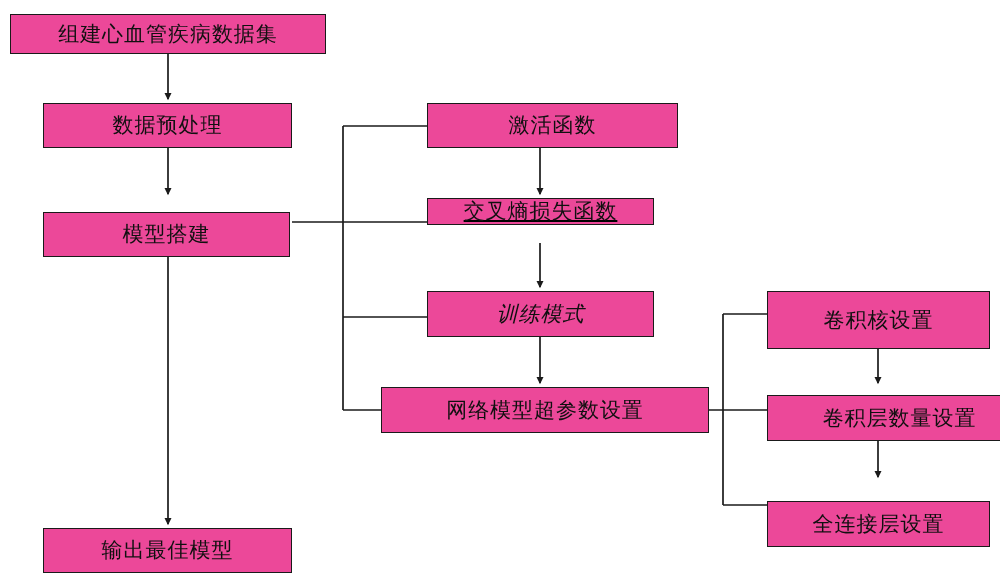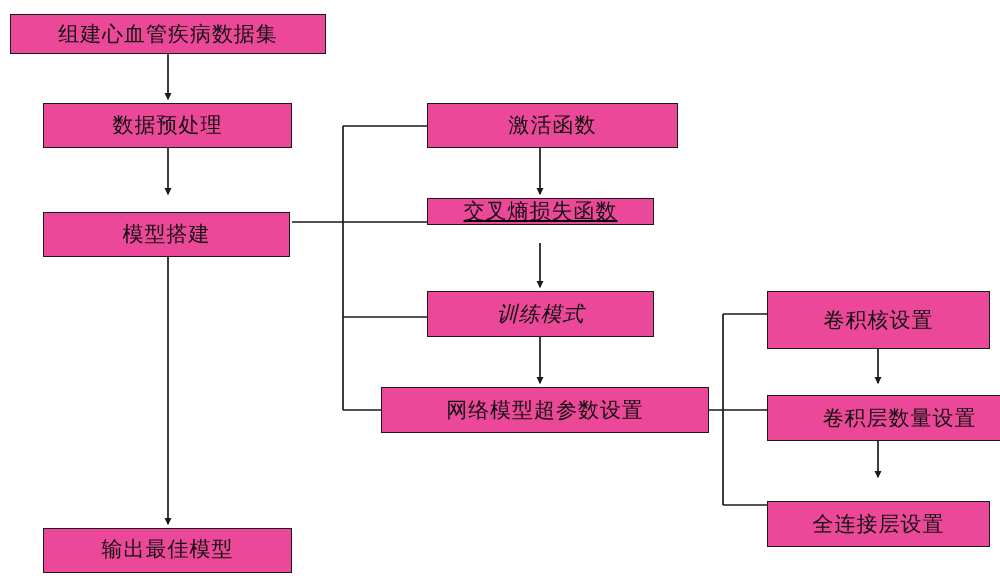--- a/index.html
+++ b/index.html
@@ -96,21 +96,21 @@
   </div>
 
   <div class="node" style="left:43px; top:103px; width:249px; height:45px;">
     <span class="node-label">数据预处理</span>
   </div>
 
   <div class="node" style="left:43px; top:212px; width:247px; height:45px;">
     <span class="node-label">模型搭建</span>
   </div>
 
-  <div class="node" style="left:43px; top:528px; width:249px; height:45px;font-family:Liberation Mono, monospace;">
+  <div class="node" style="left:43px; top:528px; width:249px; height:45px;">
     <span class="node-label">输出最佳模型</span>
   </div>
 
   <div class="node" style="left:427px; top:103px; width:251px; height:45px;">
     <span class="node-label">激活函数</span>
   </div>
 
   <div class="node" style="left:427px; top:198px; width:227px; height:27px;text-decoration:underline;">
     <span class="node-label">交叉熵损失函数</span>
   </div>

